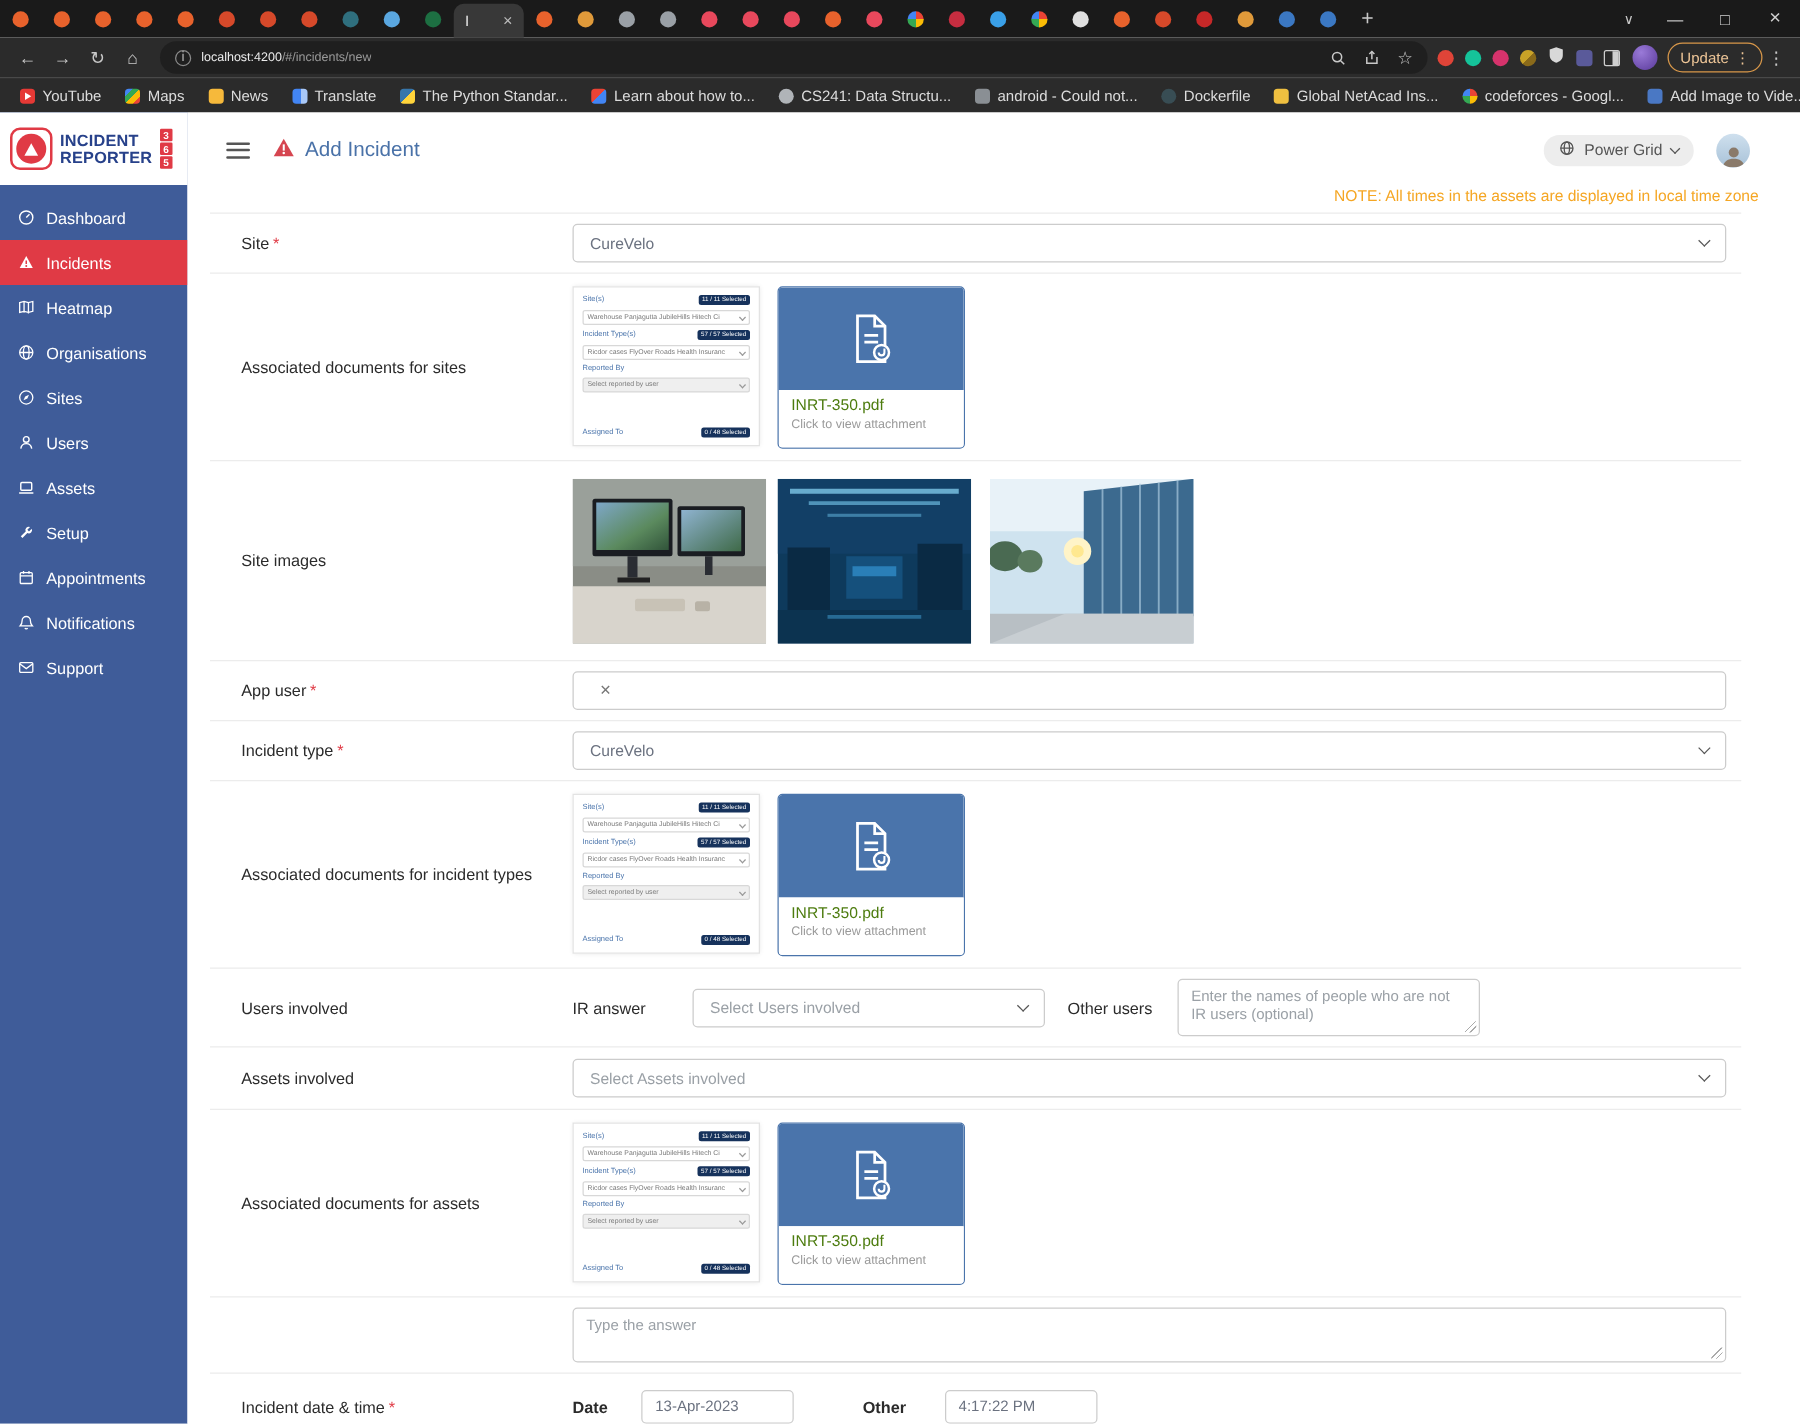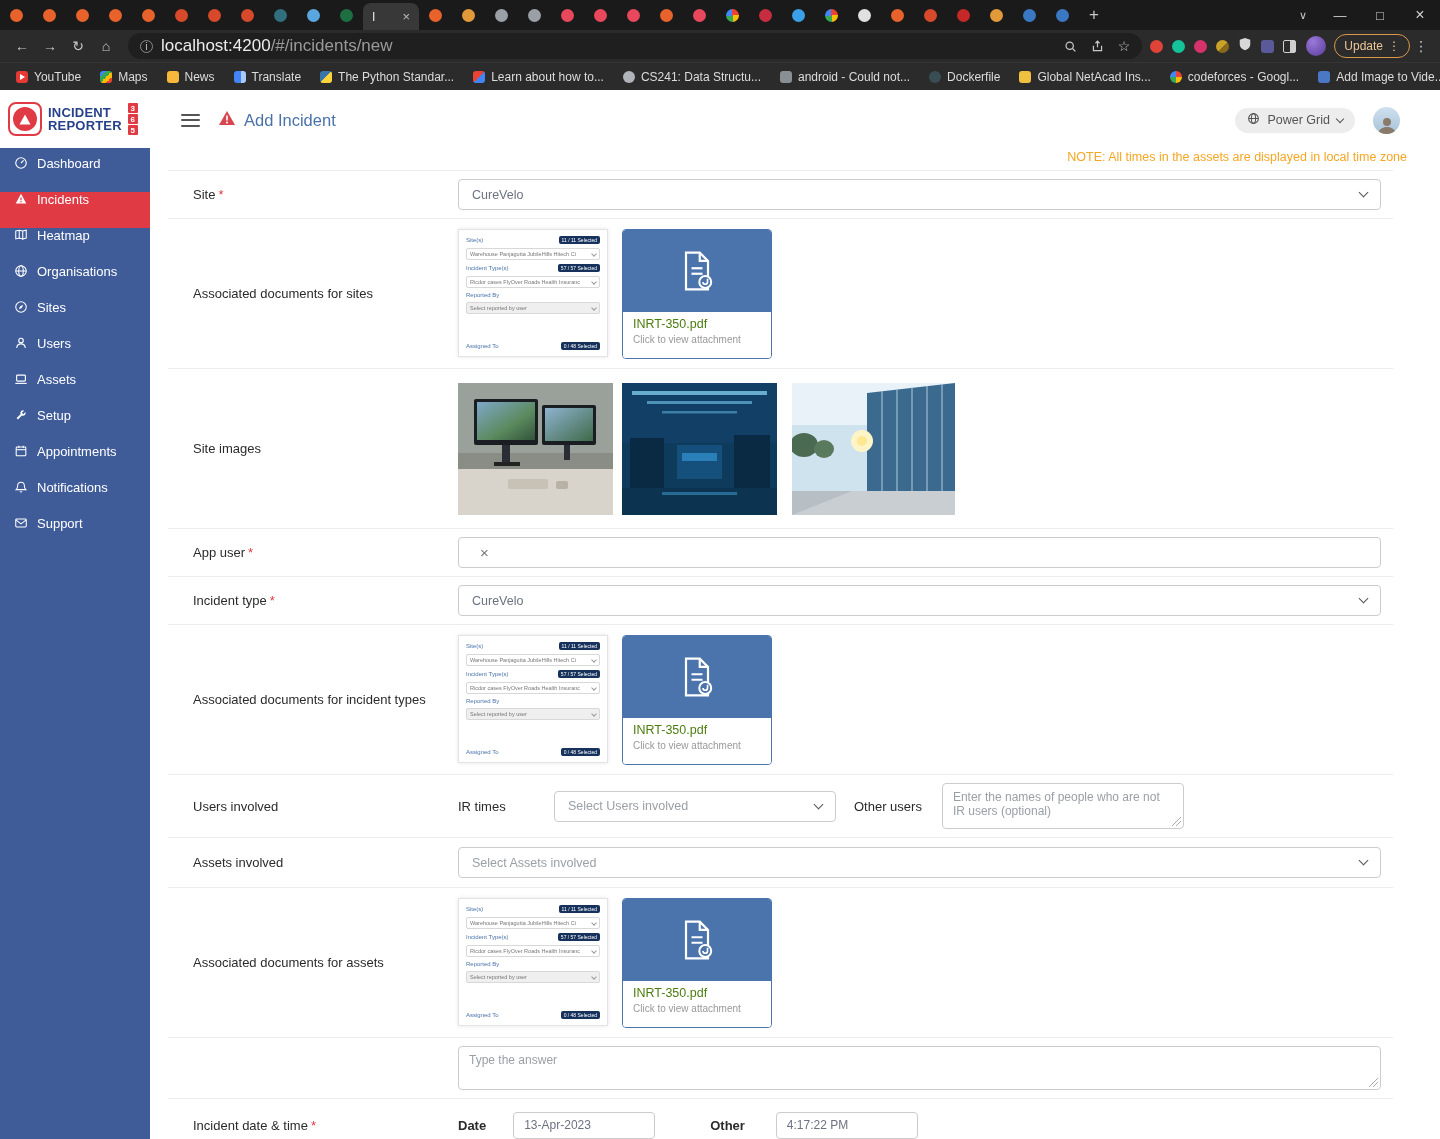--- a/index.html
+++ b/index.html
@@ -16,21 +16,21 @@
   .tab-close{color:#bbb;font-size:13px;margin-left:14px;cursor:pointer}
   .newtab{width:30px;height:28px;display:flex;align-items:center;justify-content:center;color:#c8c8c8;font-size:17px;cursor:pointer}
   .strip-right{margin-left:auto;display:flex;align-items:center}
   .strip-chevron{color:#c8c8c8;font-size:11px;width:34px;text-align:center;cursor:pointer}
   .winbtn{width:40px;height:30px;display:flex;align-items:center;justify-content:center;color:#d0d0d0;font-size:13px;cursor:pointer}
 
   .addrbar{height:32px;background:#2b2b2b;display:flex;align-items:center;padding:0 8px;flex-shrink:0}
   .navbtn{width:28px;height:26px;display:flex;align-items:center;justify-content:center;color:#c8c8c8;font-size:14px;border-radius:4px;cursor:pointer}
   .urlpill{flex:1;height:26px;background:#1f1f1f;border-radius:13px;display:flex;align-items:center;padding:0 12px;margin:0 8px;min-width:0}
   .url-info{color:#b8b8b8;font-size:11px;border:1px solid #8a8a8a;border-radius:50%;width:13px;height:13px;display:flex;align-items:center;justify-content:center;margin-right:8px;flex-shrink:0}
-  .url-text{font-size:17px;white-space:nowrap;overflow:hidden}
+  .url-text{font-size:10px;white-space:nowrap;overflow:hidden}
   .url-host{color:#ececec}
   .url-path{color:#9a9a9a}
   .pill-icons{margin-left:auto;display:flex;align-items:center;gap:14px;color:#c8c8c8}
   .pill-icons .ic{cursor:pointer;display:flex;align-items:center}
   .ext-row{display:flex;align-items:center;gap:9px;margin-right:10px}
   .extdot{width:13px;height:13px;border-radius:50%;cursor:pointer}
   .ext-dark{width:13px;height:13px;border-radius:3px;background:#5a5a9a;cursor:pointer}
   .split-sq{width:13px;height:13px;border:1.5px solid #cfcfcf;border-radius:2px;position:relative;cursor:pointer}
   .split-sq::after{content:"";position:absolute;right:0;top:0;bottom:0;width:5px;background:#cfcfcf}
   .browser-avatar{width:20px;height:20px;border-radius:50%;background:radial-gradient(circle at 35% 30%,#9a7ad8,#5a3a9a);margin-right:8px;cursor:pointer}
@@ -58,21 +58,21 @@
   .app{flex:1;display:flex;min-height:0}
   .sidebar{width:150px;background:#3f5c99;flex-shrink:0;display:flex;flex-direction:column}
   .logo{height:58px;background:#fff;display:flex;align-items:center;padding:0 8px;gap:6px;cursor:pointer}
   .logo-mark{width:34px;height:34px;border:2.5px solid #e03a45;border-radius:8px;display:flex;align-items:center;justify-content:center;flex-shrink:0}
   .logo-mark-inner{width:24px;height:24px;border-radius:50%;background:#e03a45;display:flex;align-items:center;justify-content:center}
   .logo-text{line-height:1.02}
   .logo-line{font-size:13px;font-weight:bold;color:#27418a;letter-spacing:.2px}
   .logo-digits{display:flex;flex-direction:column;gap:1px}
   .digit{background:#e03a45;color:#fff;font-size:8px;font-weight:bold;width:10px;height:10px;display:flex;align-items:center;justify-content:center;border-radius:1px}
   .nav{padding-top:8px}
-  .navitem{height:36px;display:flex;align-items:flex-start;gap:9px;padding-left:13px;color:#fff;font-size:13px;cursor:pointer}
+  .navitem{height:36px;display:flex;align-items:center;gap:9px;padding-left:13px;color:#fff;font-size:13px;cursor:pointer}
   .navitem.active{background:#e03a45}
   .navicon{width:15px;display:flex;align-items:center;justify-content:center;flex-shrink:0}
 
   .main{flex:1;background:#fff;display:flex;flex-direction:column;min-width:0}
   .mainheader{height:60px;display:flex;align-items:center;padding:0 40px 0 31px;flex-shrink:0}
   .burger{width:19px;height:13px;position:relative;cursor:pointer;margin-right:18px}
   .burger::before,.burger::after,.burger span{content:"";position:absolute;left:0;right:0;height:2px;background:#555;border-radius:1px}
   .burger::before{top:0}.burger span{top:5.5px}.burger::after{top:11px}
   .page-title-wrap{display:flex;align-items:center;gap:8px}
   .page-title{color:#4a72a8;font-size:16.5px}
@@ -130,21 +130,21 @@
   .users-select{width:282px}
   .ta-wrap{position:relative}
   textarea{border:1px solid #ccc;border-radius:4px;font-size:12px;color:#555;padding:6px 10px;font-family:"Liberation Sans",sans-serif;resize:none;outline:none;display:block}
   textarea::placeholder{color:#9aa0a6}
   .other-ta{width:242px;height:46px}
   .answer-ta{width:100%;height:44px}
   .grip{position:absolute;right:3px;bottom:3px;width:9px;height:9px;background:linear-gradient(135deg,transparent 45%,#aaa 45% 52%,transparent 52% 68%,#aaa 68% 75%,transparent 75%)}
 
   .dt-controls{display:flex;align-items:center}
   .dt-label{font-size:13px;font-weight:bold;color:#2b2b2b}
-  .dt-input{width:142px;height:27px;border:1px solid #ccc;border-radius:4px;font-size:12px;color:#6b7280;padding:0 10px;outline:none;font-family:"Liberation Sans",sans-serif}
+  .dt-input{width:122px;height:27px;border:1px solid #ccc;border-radius:4px;font-size:12px;color:#6b7280;padding:0 10px;outline:none;font-family:"Liberation Sans",sans-serif}
   .dt-gap1{margin:0 14px 0 0}
   .dt-gap2{margin-left:55px;margin-right:18px}
   .ml13{margin-left:13px}
 </style>
 </head>
 <body>
 
 <div class="screen">
 
   <div class="tabstrip">
@@ -719,21 +719,21 @@
                 </div>
               </div>
             </div>
           </div>
         </div>
 
         <div class="row row-users">
           <div class="row-label">Users involved</div>
           <div class="controls">
             <div class="users-controls">
-              <span class="ir-label">IR times</span>
+              <span class="ir-label">IR answer</span>
               <div class="select users-select">
                 <span style="color:#9aa0a6">Select Users involved</span>
                 <span class="caret"></span>
               </div>
               <span class="other-label">Other users</span>
               <div class="ta-wrap">
                 <textarea class="other-ta" placeholder="Enter the names of people who are not IR users (optional)" style=""></textarea>
                 <span class="grip"></span>
               </div>
             </div>

